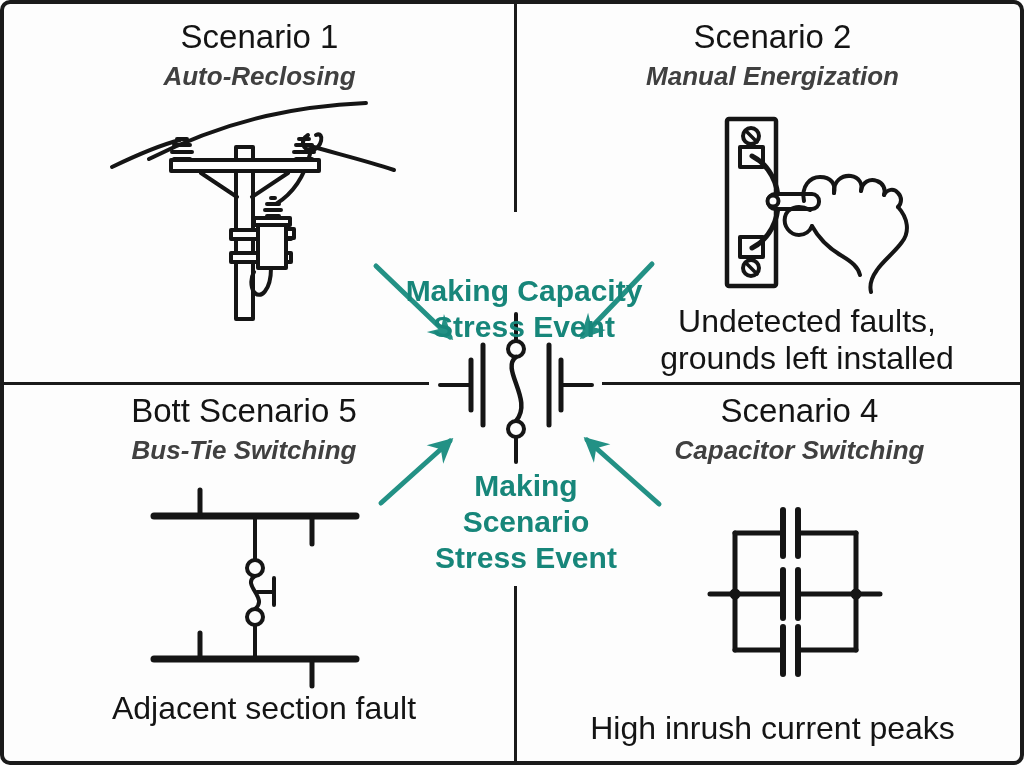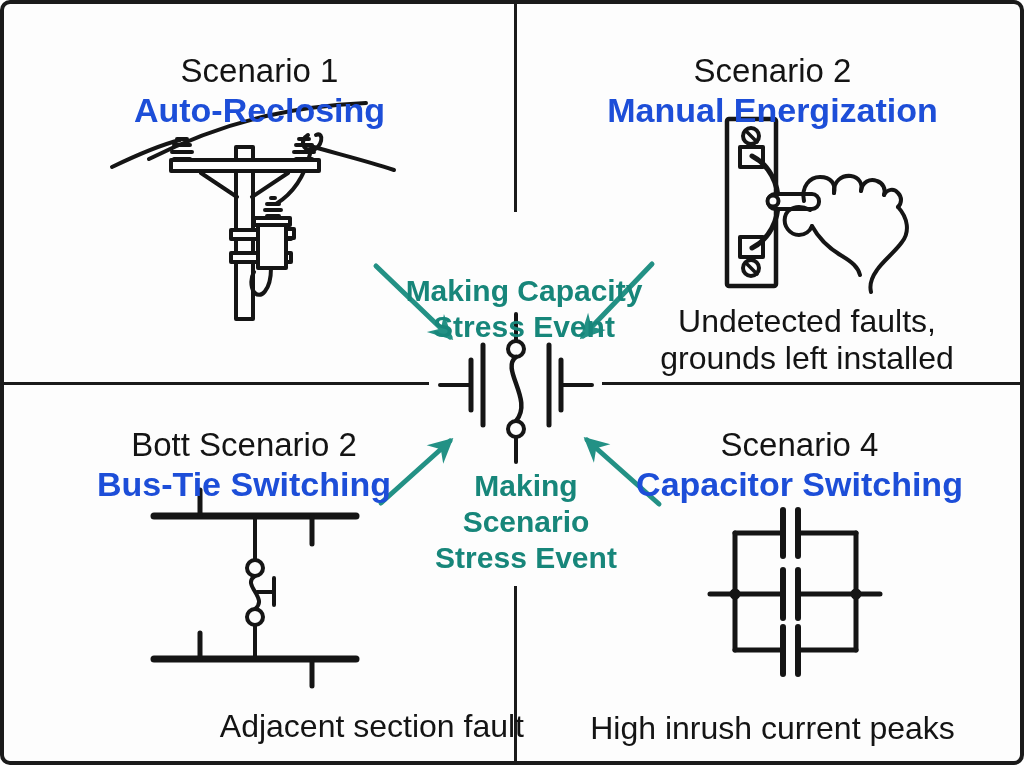--- a/index.html
+++ b/index.html
@@ -3,22 +3,22 @@
 <meta charset="utf-8">
 <style>
   html,body{margin:0;padding:0;background:#ffffff;}
   #frame{
     position:relative;width:1024px;height:765px;box-sizing:border-box;
     background:#fdfdfd;border:4px solid #1a1a1a;border-radius:10px;overflow:hidden;
     font-family:"Liberation Sans","DejaVu Sans",sans-serif;color:#141414;
   }
   .divider{position:absolute;background:#1a1a1a;}
   .txt{position:absolute;text-align:center;}
-  .scenario-line{font-size:33px;font-weight:400;color:#141414;line-height:38px;margin-top:34px;}
-  .title-line{font-size:34px;font-weight:700;color:#1d4ed8;line-height:40px;}
+  .scenario-line{font-size:33px;font-weight:400;color:#141414;line-height:38px;}
+  .title-line{font-size:26px;font-weight:700;color:#404040;line-height:40px;font-style:italic;}
   .caption{font-size:32px;color:#141414;line-height:37px;}
   .center-label{font-size:30px;font-weight:700;color:#17867a;line-height:36px;}
   svg{position:absolute;left:0;top:0;}
   .ink{stroke:#151515;fill:none;stroke-linecap:round;stroke-linejoin:round;}
   .inkf{stroke:#151515;fill:#fdfdfd;stroke-linejoin:round;}
   .teal-arrow{stroke:#239185;fill:none;stroke-linecap:round;}
 </style>
 </head>
 <body>
 
@@ -127,24 +127,24 @@
   <div class="txt" style="left:513px;top:14px;width:511px;">
     <div class="scenario-line">Scenario 2</div>
     <div class="title-line">Manual Energization</div>
   </div>
   <div class="txt" style="left:553px;top:299px;width:500px;">
     <div class="caption">Undetected faults,</div>
     <div class="caption">grounds left installed</div>
   </div>
 
   <div class="txt" style="left:0;top:388px;width:480px;">
-    <div class="scenario-line">Bott Scenario 2</div>
+    <div class="scenario-line">Bott Scenario 5</div>
     <div class="title-line">Bus-Tie Switching</div>
   </div>
-  <div class="txt caption" style="left:0;top:704px;width:520px;text-align:right;">Adjacent section fault</div>
+  <div class="txt caption" style="left:0;top:686px;width:520px;">Adjacent section fault</div>
 
   <div class="txt" style="left:540px;top:388px;width:511px;">
     <div class="scenario-line">Scenario 4</div>
     <div class="title-line">Capacitor Switching</div>
   </div>
   <div class="txt caption" style="left:513px;top:706px;width:511px;">High inrush current peaks</div>
 
   <div class="txt" style="left:310px;top:221px;width:420px;margin-top:48px;">
     <div class="center-label">Making Capacity</div>
     <div class="center-label">Stress Event</div>

